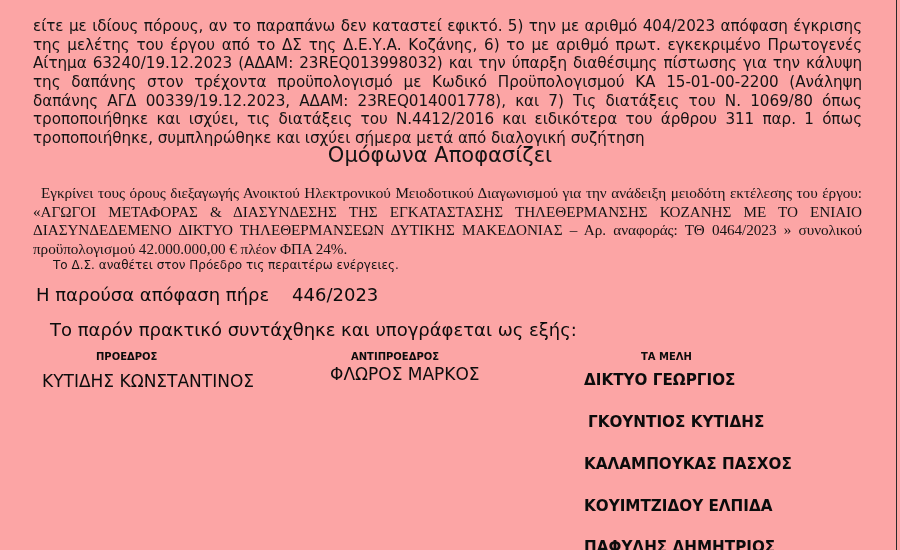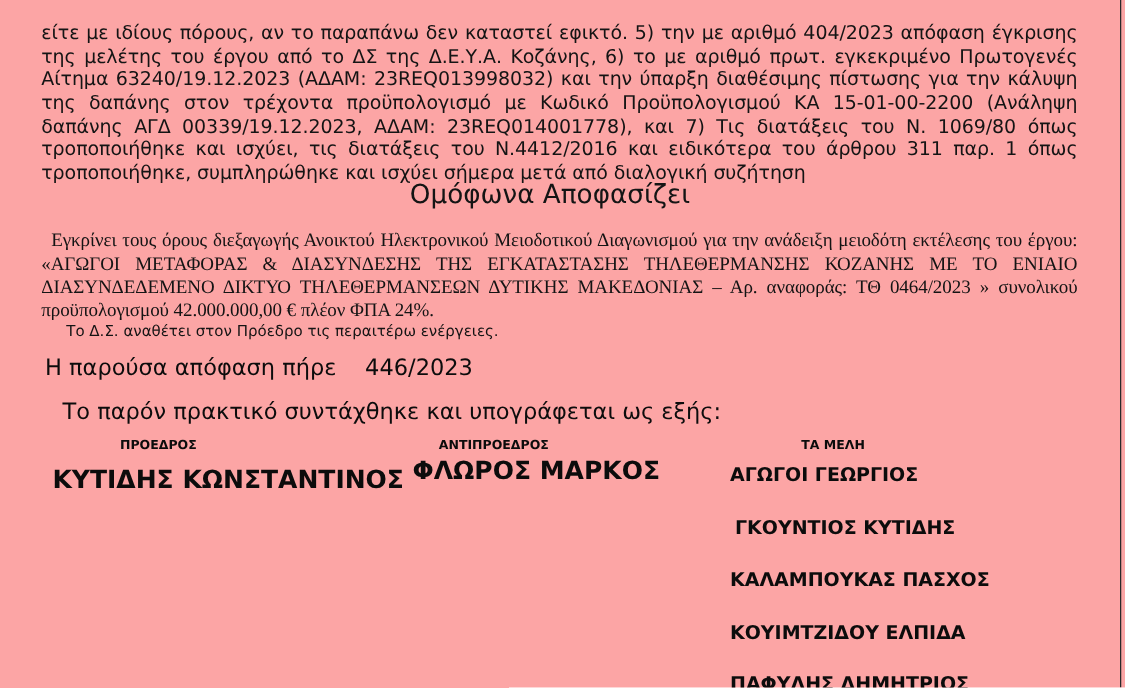--- a/index.html
+++ b/index.html
@@ -92,22 +92,22 @@
   #bold-minutes        { top: 308px; left: 50px; margin-top: 12px; }
   .sig-role {
     position: absolute;
     font-weight: bold;
     font-size: 10px;
     color: #0c0c0c;
     white-space: nowrap;
   }
   .sig-name {
     position: absolute;
-    font-weight: bold;
-    font-size: 20px;
+    font-weight: normal;
+    font-size: 17px;
     color: #0c0c0c;
     white-space: nowrap;
   }
 
   
   #role-president { top: 351px; left: 96px; }
   #name-president { top: 371px; left: 42px; }
 
   
   #role-vice      { top: 351px; left: 351px; }
@@ -149,19 +149,19 @@
   <div id="bold-minutes" class="boldline">Το παρόν πρακτικό συντάχθηκε και υπογράφεται ως εξής:</div>
 
   <div id="role-president" class="sig-role">ΠΡΟΕΔΡΟΣ</div>
   <div id="name-president" class="sig-name">ΚΥΤΙΔΗΣ ΚΩΝΣΤΑΝΤΙΝΟΣ</div>
 
   <div id="role-vice" class="sig-role">ΑΝΤΙΠΡΟΕΔΡΟΣ</div>
   <div id="name-vice" class="sig-name">ΦΛΩΡΟΣ  ΜΑΡΚΟΣ</div>
 
   <div id="role-members" class="sig-role">ΤΑ ΜΕΛΗ</div>
 
-  <div id="member-0" class="member">ΑΓΩΓΟΙ ΓΕΩΡΓΙΟΣ</div>
+  <div id="member-0" class="member">ΔΙΚΤΥΟ ΓΕΩΡΓΙΟΣ</div>
   <div id="member-1" class="member">ΓΚΟΥΝΤΙΟΣ ΚΥΤΙΔΗΣ</div>
   <div id="member-3" class="member">ΚΟΥΙΜΤΖΙΔΟΥ ΕΛΠΙΔΑ</div>
   <div id="member-2" class="member">ΚΑΛΑΜΠΟΥΚΑΣ ΠΑΣΧΟΣ</div>
   <div id="member-4" class="member">ΠΑΦΥΛΗΣ ΔΗΜΗΤΡΙΟΣ</div>
 
 </div>
 
 </body></html>

